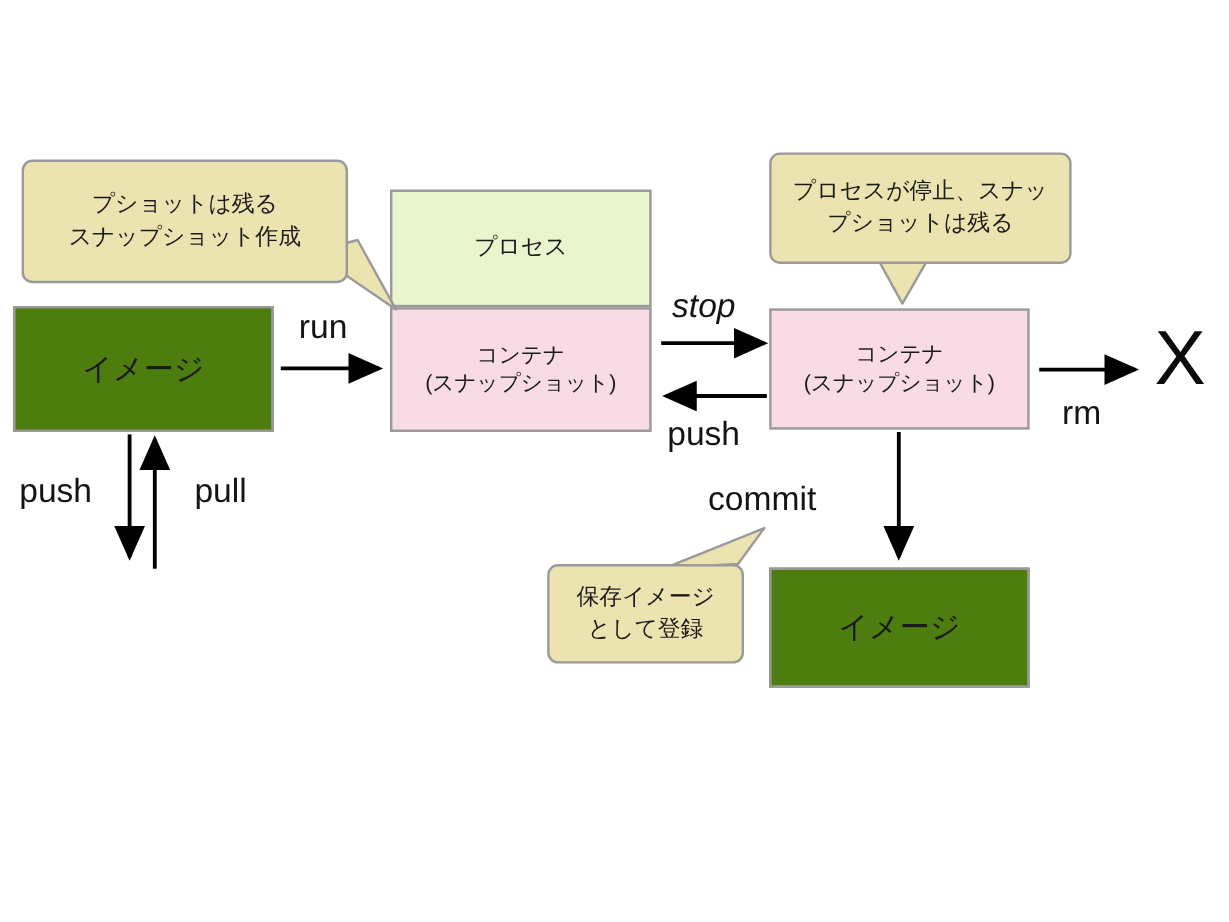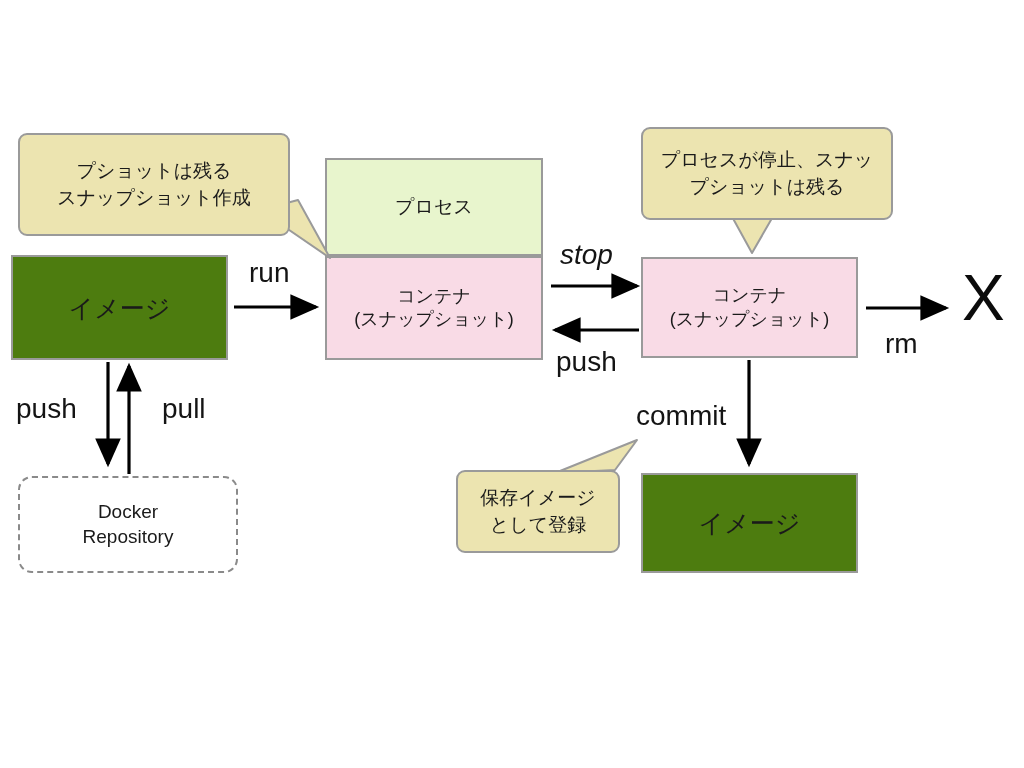--- a/index.html
+++ b/index.html
@@ -182,26 +182,22 @@
   <svg class="arrow-svg" style="left:121px; top:360px; width:20px; height:120px;">
     <defs>
       <marker id="ah-pull" markerWidth="10" markerHeight="10" refX="8" refY="4" orient="auto">
         <path d="M0,0 L9,4 L0,8 z" fill="#000"></path>
       </marker>
     </defs>
     <line x1="8" y1="114" x2="8" y2="6" stroke="#000" stroke-width="3.2" marker-end="url(#ah-pull)"></line>
   </svg>
   <div class="label" style="left:162px; top:395px;">pull</div>
 
-  <div class="box box-repo" style="left:18px; top:476px; width:220px; height:97px;">
-    <span>Docker
-Repository</span>
-  </div>
-
-  <div class="label" style="left:636px; top:402px;text-align:center;">commit</div>
+
+  <div class="label" style="left:590px; top:402px;text-align:center;">commit</div>
   <svg class="arrow-svg" style="left:741px; top:358px; width:20px; height:120px;">
     <defs>
       <marker id="ah-commit" markerWidth="10" markerHeight="10" refX="8" refY="4" orient="auto">
         <path d="M0,0 L9,4 L0,8 z" fill="#000"></path>
       </marker>
     </defs>
     <line x1="8" y1="2" x2="8" y2="106" stroke="#000" stroke-width="3.2" marker-end="url(#ah-commit)"></line>
   </svg>
 
   <svg class="tail-svg" style="left:555px; top:440px; width:95px; height:50px;">

